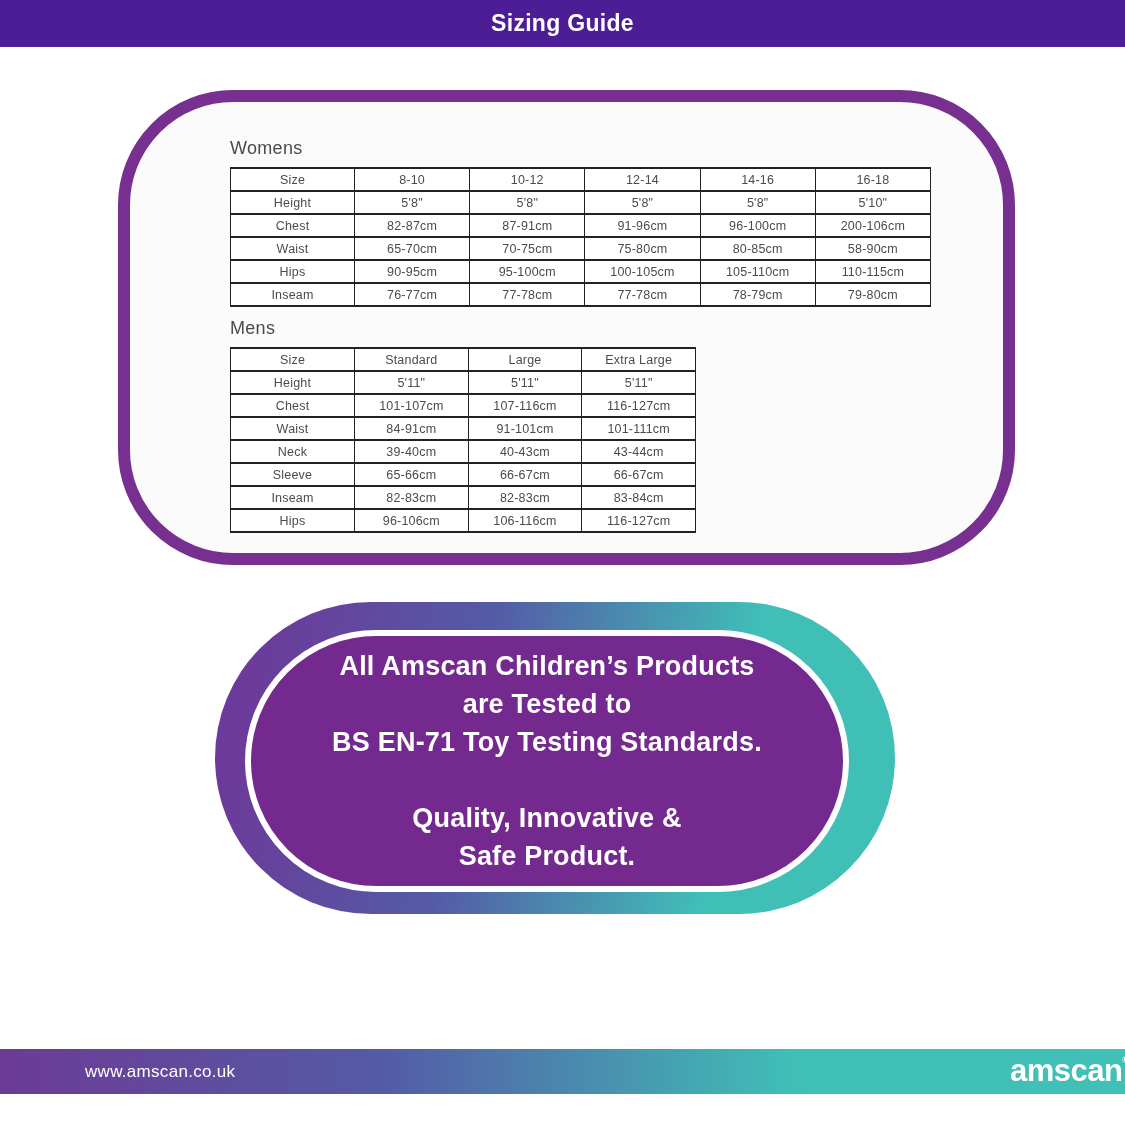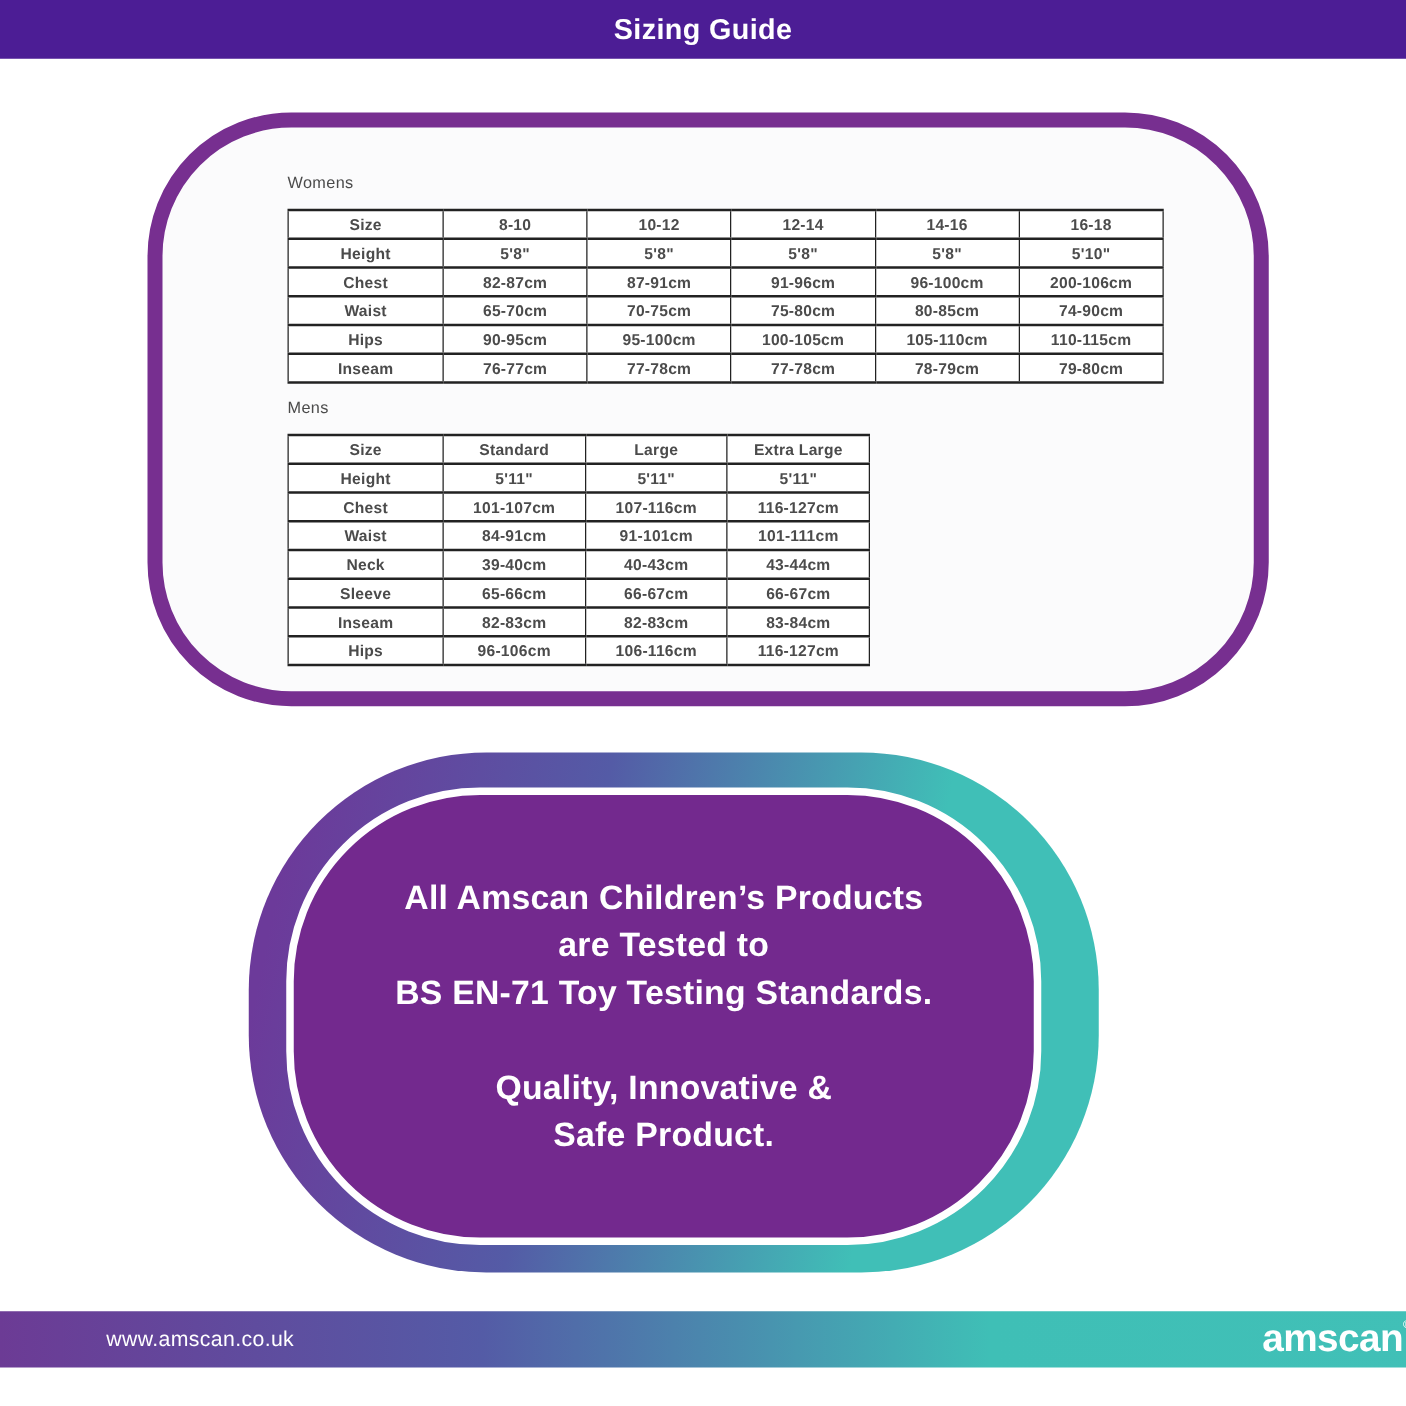--- a/index.html
+++ b/index.html
@@ -13,40 +13,39 @@
     background:#4c1d95;display:flex;align-items:center;justify-content:center;
   }
   .header-title{color:#ffffff;font-size:23px;font-weight:bold;letter-spacing:.3px;}
   
   .size-panel{
     position:absolute;left:118px;top:90px;width:897px;height:475px;
     box-sizing:border-box;border:12px solid #772f90;border-radius:115px;
     background:#fbfbfc;
   }
   .section-label{
-    position:absolute;color:#4b4b4b;font-size:13px;letter-spacing:.3px;
+    position:absolute;color:#4b4b4b;font-size:18px;letter-spacing:.3px;
   }
   .womens-label{left:230px;top:138px;}
   .mens-label{left:230px;top:318px;}
   table.size-table{
     position:absolute;border-collapse:collapse;table-layout:fixed;
     background:#ffffff;
-    font-weight:bold;
   }
   .womens-table{left:230px;top:167px;width:701px;}
   .mens-table{left:230px;top:347px;width:466px;}
   table.size-table td{
     border:1.5px solid #222222;border-top-width:2.5px;border-bottom-width:2.5px;
     height:21px;padding:0 4px;text-align:center;vertical-align:middle;
     font-size:12.5px;color:#4b4b4b;letter-spacing:.2px;overflow:hidden;white-space:nowrap;
   }
   table.size-table td.rowhead{width:115px;}
   
   .badge-outer{
-    position:absolute;left:199px;top:602px;width:680px;height:416px;
+    position:absolute;left:215px;top:602px;width:680px;height:312px;
     border-radius:190px;
     background:linear-gradient(102deg,#6c3a9a 6%,#545ba6 38%,#40bfb7 74%);
   }
   .badge-inner{
     position:absolute;left:30px;top:28px;right:46px;bottom:22px;
     border:6px solid #ffffff;border-radius:155px;background:#73298e;
     display:flex;flex-direction:column;align-items:center;justify-content:center;
     text-align:center;
   }
   .badge-line{
@@ -104,21 +103,21 @@
           <td>91-96cm</td>
           <td>96-100cm</td>
           <td>200-106cm</td>
         </tr>
         <tr>
           <td class="rowhead">Waist</td>
           <td>65-70cm</td>
           <td>70-75cm</td>
           <td>75-80cm</td>
           <td>80-85cm</td>
-          <td>74-90cm</td>
+          <td>58-90cm</td>
         </tr>
         <tr>
           <td class="rowhead">Hips</td>
           <td>90-95cm</td>
           <td>95-100cm</td>
           <td>100-105cm</td>
           <td>105-110cm</td>
           <td>110-115cm</td>
         </tr>
         <tr>

